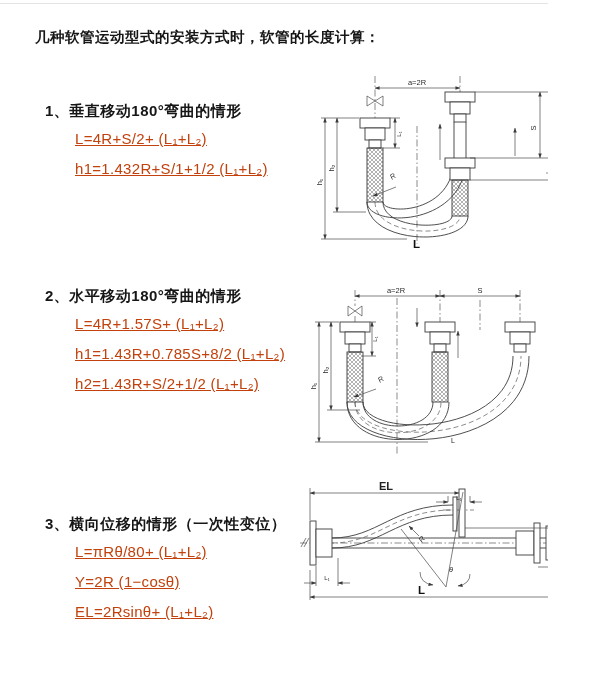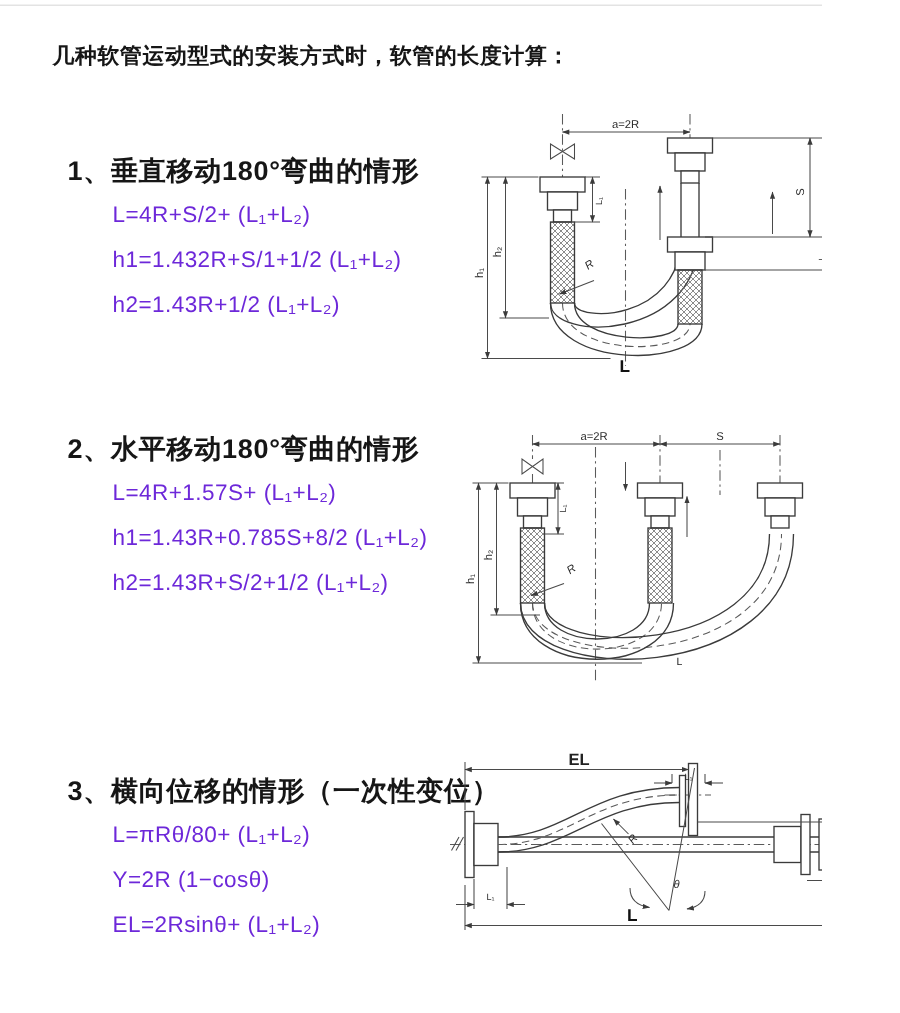--- a/index.html
+++ b/index.html
@@ -6,22 +6,22 @@
   .page{
     position:relative;width:548px;height:675px;background:#ffffff;overflow:hidden;
     font-family:"Liberation Sans","DejaVu Sans",sans-serif;color:#1c1c1c;
   }
   .top-rule{position:absolute;left:0;top:3px;width:600px;height:1px;background:#e3e3e3;}
   .doc-title{
     position:absolute;left:35px;top:28px;font-size:14.5px;font-weight:700;
     letter-spacing:.5px;color:#161616;white-space:nowrap;
   }
   .section{position:absolute;left:45px;white-space:nowrap;}
-  .section .heading{font-size:18px;font-weight:700;color:#161616;margin:0 0 9px 0;letter-spacing:.5px;}
-  .section .formula{font-size:15px;font-weight:400;color:#6d28d9;margin:0 0 13px 30px;letter-spacing:.3px;}
+  .section .heading{font-size:15px;font-weight:700;color:#161616;margin:0 0 9px 0;letter-spacing:.5px;}
+  .section .formula{font-size:15px;font-weight:400;color:#c2410c;margin:0 0 13px 30px;letter-spacing:.3px;text-decoration:underline;}
   .diagram{position:absolute;}
   svg{display:block;}
   svg text{fill:#222;font-family:"Liberation Sans","DejaVu Sans",sans-serif;}
   .ln{stroke:#3b3b3b;stroke-width:0.9;fill:none;}
   .thin{stroke:#4a4a4a;stroke-width:0.7;fill:none;}
   .part{stroke:#3b3b3b;stroke-width:0.9;fill:#ffffff;}
   .hose{stroke:#3b3b3b;stroke-width:0.9;}
   .cl{stroke:#5a5a5a;stroke-width:0.7;fill:none;stroke-dasharray:7 2.5 1.5 2.5;}
   .hdash{stroke:#5a5a5a;stroke-width:0.7;fill:none;stroke-dasharray:5 3;}
   .dim{font-size:7.5px;fill:#2a2a2a;}
@@ -33,21 +33,20 @@
 
 <div class="page">
   <div class="top-rule"></div>
 
   <div class="doc-title">几种软管运动型式的安装方式时，软管的长度计算：</div>
 
   <div class="section" style="top:102px">
     <div class="heading">1、垂直移动180°弯曲的情形</div>
     <div class="formula">L=4R+S/2+ (L₁+L₂)</div>
     <div class="formula">h1=1.432R+S/1+1/2 (L₁+L₂)</div>
-    <div class="formula">h2=1.43R+1/2 (L₁+L₂)</div>
   </div>
 
   <div class="section" style="top:287px">
     <div class="heading">2、水平移动180°弯曲的情形</div>
     <div class="formula">L=4R+1.57S+ (L₁+L₂)</div>
     <div class="formula">h1=1.43R+0.785S+8/2 (L₁+L₂)</div>
     <div class="formula">h2=1.43R+S/2+1/2 (L₁+L₂)</div>
   </div>
 
   <div class="section" style="top:515px">
@@ -199,21 +198,21 @@
       <path class="thin" d="M23,40 V128" marker-start="url(#m2s)" marker-end="url(#m2e)"></path>
       <text class="dim" x="20" y="88" transform="rotate(-90 20 88)" text-anchor="middle">h₂</text>
 
       <path class="thin" d="M68,107 L46,115" marker-end="url(#m2e)"></path>
       <text class="dim" x="72" y="101" font-size="9" font-style="italic" transform="rotate(-35 72 101)">R</text>
 
       <text x="143" y="161" font-size="7" fill="#444">L</text>
     </svg>
   </div>
 
-  <div class="diagram" style="left:298px;top:500px;width:300px;height:130px">
+  <div class="diagram" style="left:298px;top:480px;width:300px;height:130px">
     <svg width="300" height="130" viewBox="0 0 300 130">
       <defs>
         <marker id="m3e" orient="auto" markerWidth="8" markerHeight="6" refX="6.5" refY="2.5">
           <path d="M0,0 L7,2.5 L0,5 z" fill="#3b3b3b"></path>
         </marker>
         <marker id="m3s" orient="auto" markerWidth="8" markerHeight="6" refX="0.5" refY="2.5">
           <path d="M7,0 L0,2.5 L7,5 z" fill="#3b3b3b"></path>
         </marker>
       </defs>
 

